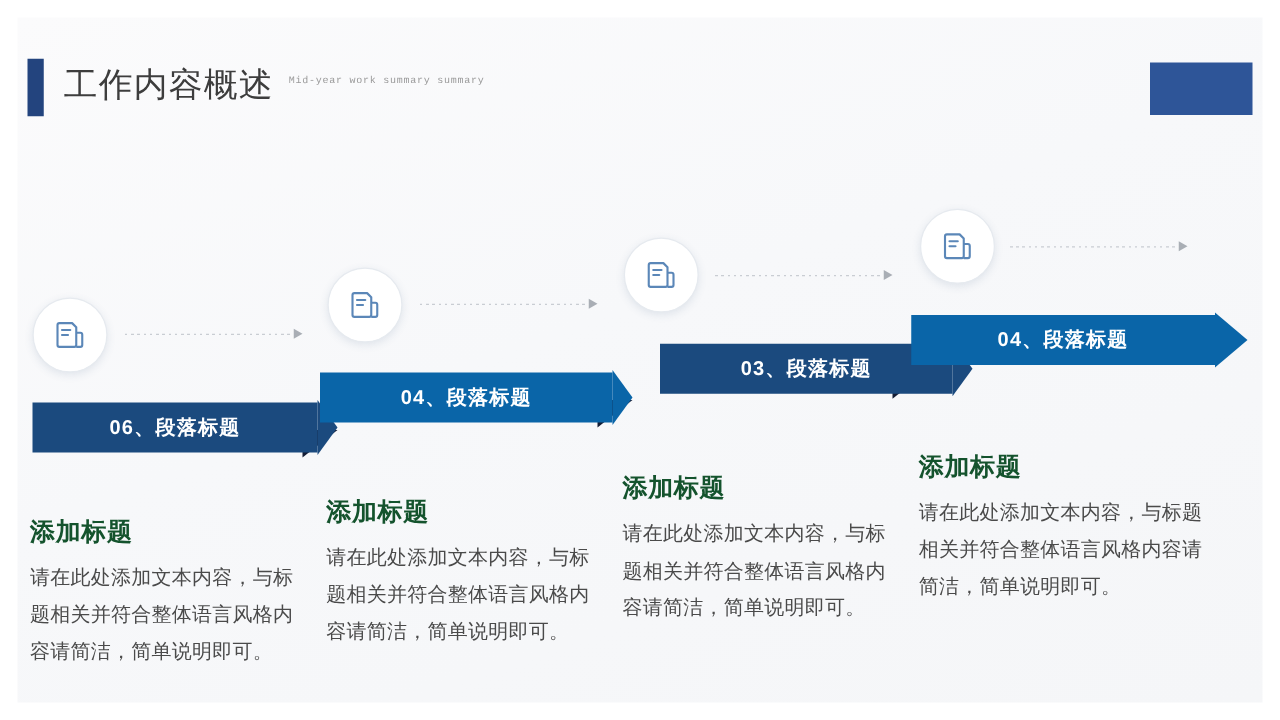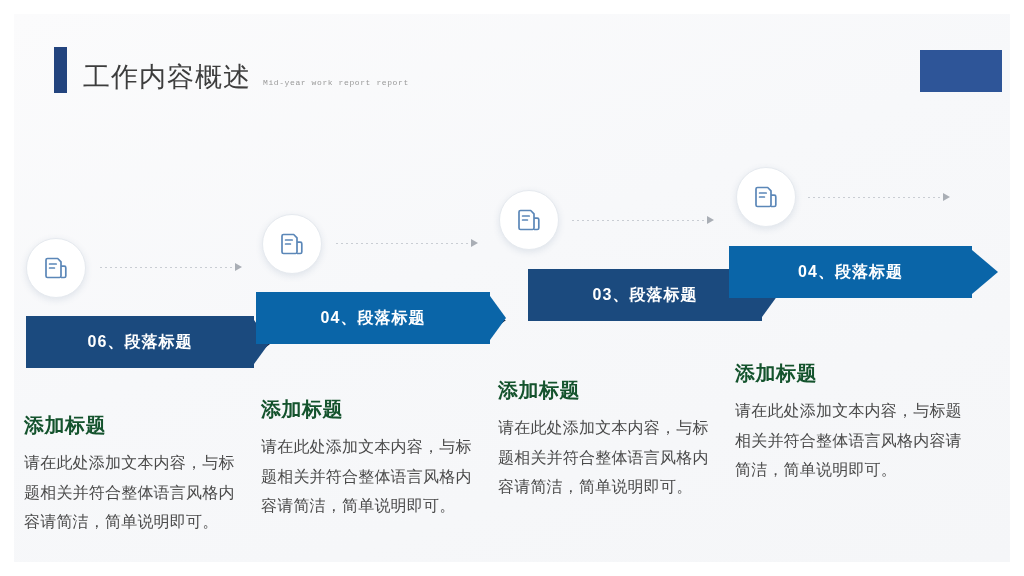--- a/index.html
+++ b/index.html
@@ -25,22 +25,21 @@
     background: linear-gradient(160deg, #fbfbfc 0%, #f7f8fa 45%, #f5f6f8 100%);
   }
 
   
   .header {
     position: absolute;
     left: 22px;
     top: 47px;
     height: 46px;
     display: flex;
-    align-items: flex-end;
-    margin-left: 32px;
+    align-items: center;
   }
   .title-bar {
     width: 13px;
     height: 46px;
     background: #23447e;
     margin-right: 16px;
   }
   .title-text {
     font-family: "Liberation Serif", "DejaVu Serif", serif;
     font-size: 27px;
@@ -120,21 +119,21 @@
 
   
   .banner {
     position: absolute;
     height: 44px;
     z-index: 4;
     display: flex;
     align-items: center;
   }
   .banner .body {
-    height: 52px;
+    height: 40px;
     display: flex;
     align-items: center;
     justify-content: center;
     box-sizing: border-box;
   }
   .banner .label {
     color: #ffffff;
     font-size: 16px;
     font-weight: bold;
     letter-spacing: 1px;
@@ -175,21 +174,21 @@
 </head>
 <body>
 
 <div id="slide">
 
   <div class="page-panel"></div>
 
   <div class="header">
     <div class="title-bar"></div>
     <div class="title-text">工作内容概述</div>
-    <div class="title-sub">Mid-year work report report</div>
+    <div class="title-sub">Mid-year work summary summary</div>
   </div>
   <div class="header-accent"></div>
 
   <div class="steps">
 
     <div class="connector" style="left:100px; top:262px; width:142px;">
       <div class="dots"></div>
       <div class="arrow-head"></div>
     </div>
     <div class="connector" style="left:336px; top:238px; width:142px;">

